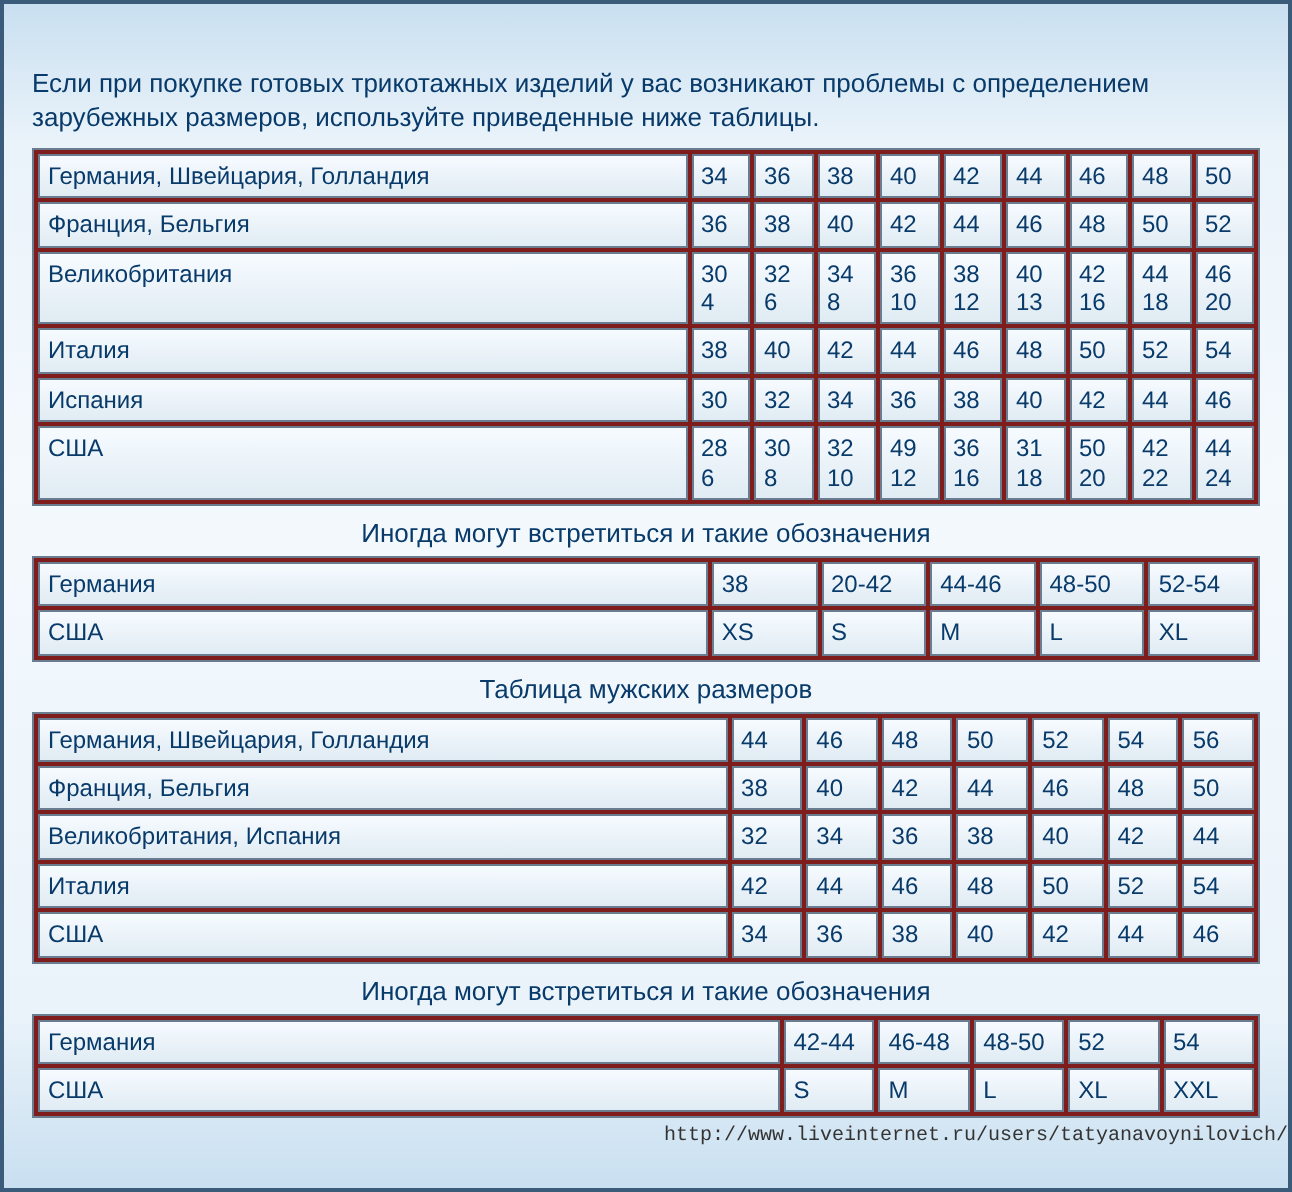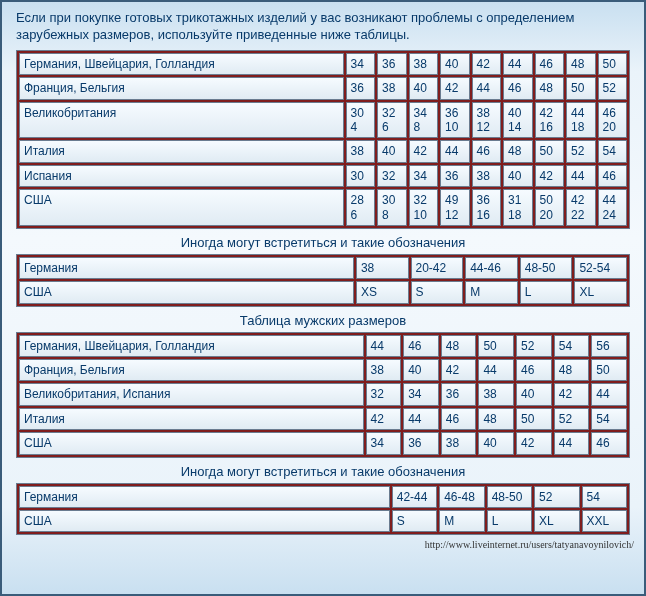--- a/index.html
+++ b/index.html
@@ -16,20 +16,21 @@
     border: 2px solid #3a5c7a;
   }
   .wrap {
     padding: 8px 14px 4px 14px;
   }
   .intro {
     color: #083a6a;
     text-align: left;
     margin-bottom: 6px;
     line-height: 1.3;
+    margin-top: 24px;
   }
   .heading {
     text-align: center;
     font-weight: normal;
     color: #083a6a;
     margin: 6px 0 4px 0;
     font-size: 13px;
   }
   table.sz {
     border-collapse: separate;
@@ -52,22 +53,21 @@
   table.sz td.lbl {
     text-align: left;
   }
   table.sz td.v {
     text-align: left;
   }
   .footer {
     text-align: right;
     font-size: 10px;
     color: #333;
-    font-family: Liberation Serif, serif;
-    padding-right: 10px;
+    font-family: Liberation Mono, monospace;
   }
 </style>
 </head>
 <body>
 
 <div class="wrap">
   <div class="intro">Если при покупке готовых трикотажных изделий у вас возникают проблемы с определением зарубежных размеров, используйте приведенные ниже таблицы.</div>
 
   <table class="sz">
     <colgroup>
@@ -107,21 +107,21 @@
           <td class="v">50</td>
           <td class="v">52</td>
         </tr>
         <tr>
           <td class="lbl">Великобритания</td>
           <td class="v">30 4</td>
           <td class="v">32 6</td>
           <td class="v">34 8</td>
           <td class="v">36 10</td>
           <td class="v">38 12</td>
-          <td class="v">40 14</td>
+          <td class="v">40 13</td>
           <td class="v">42 16</td>
           <td class="v">44 18</td>
           <td class="v">46 20</td>
         </tr>
         <tr>
           <td class="lbl">Италия</td>
           <td class="v">38</td>
           <td class="v">40</td>
           <td class="v">42</td>
           <td class="v">44</td>

